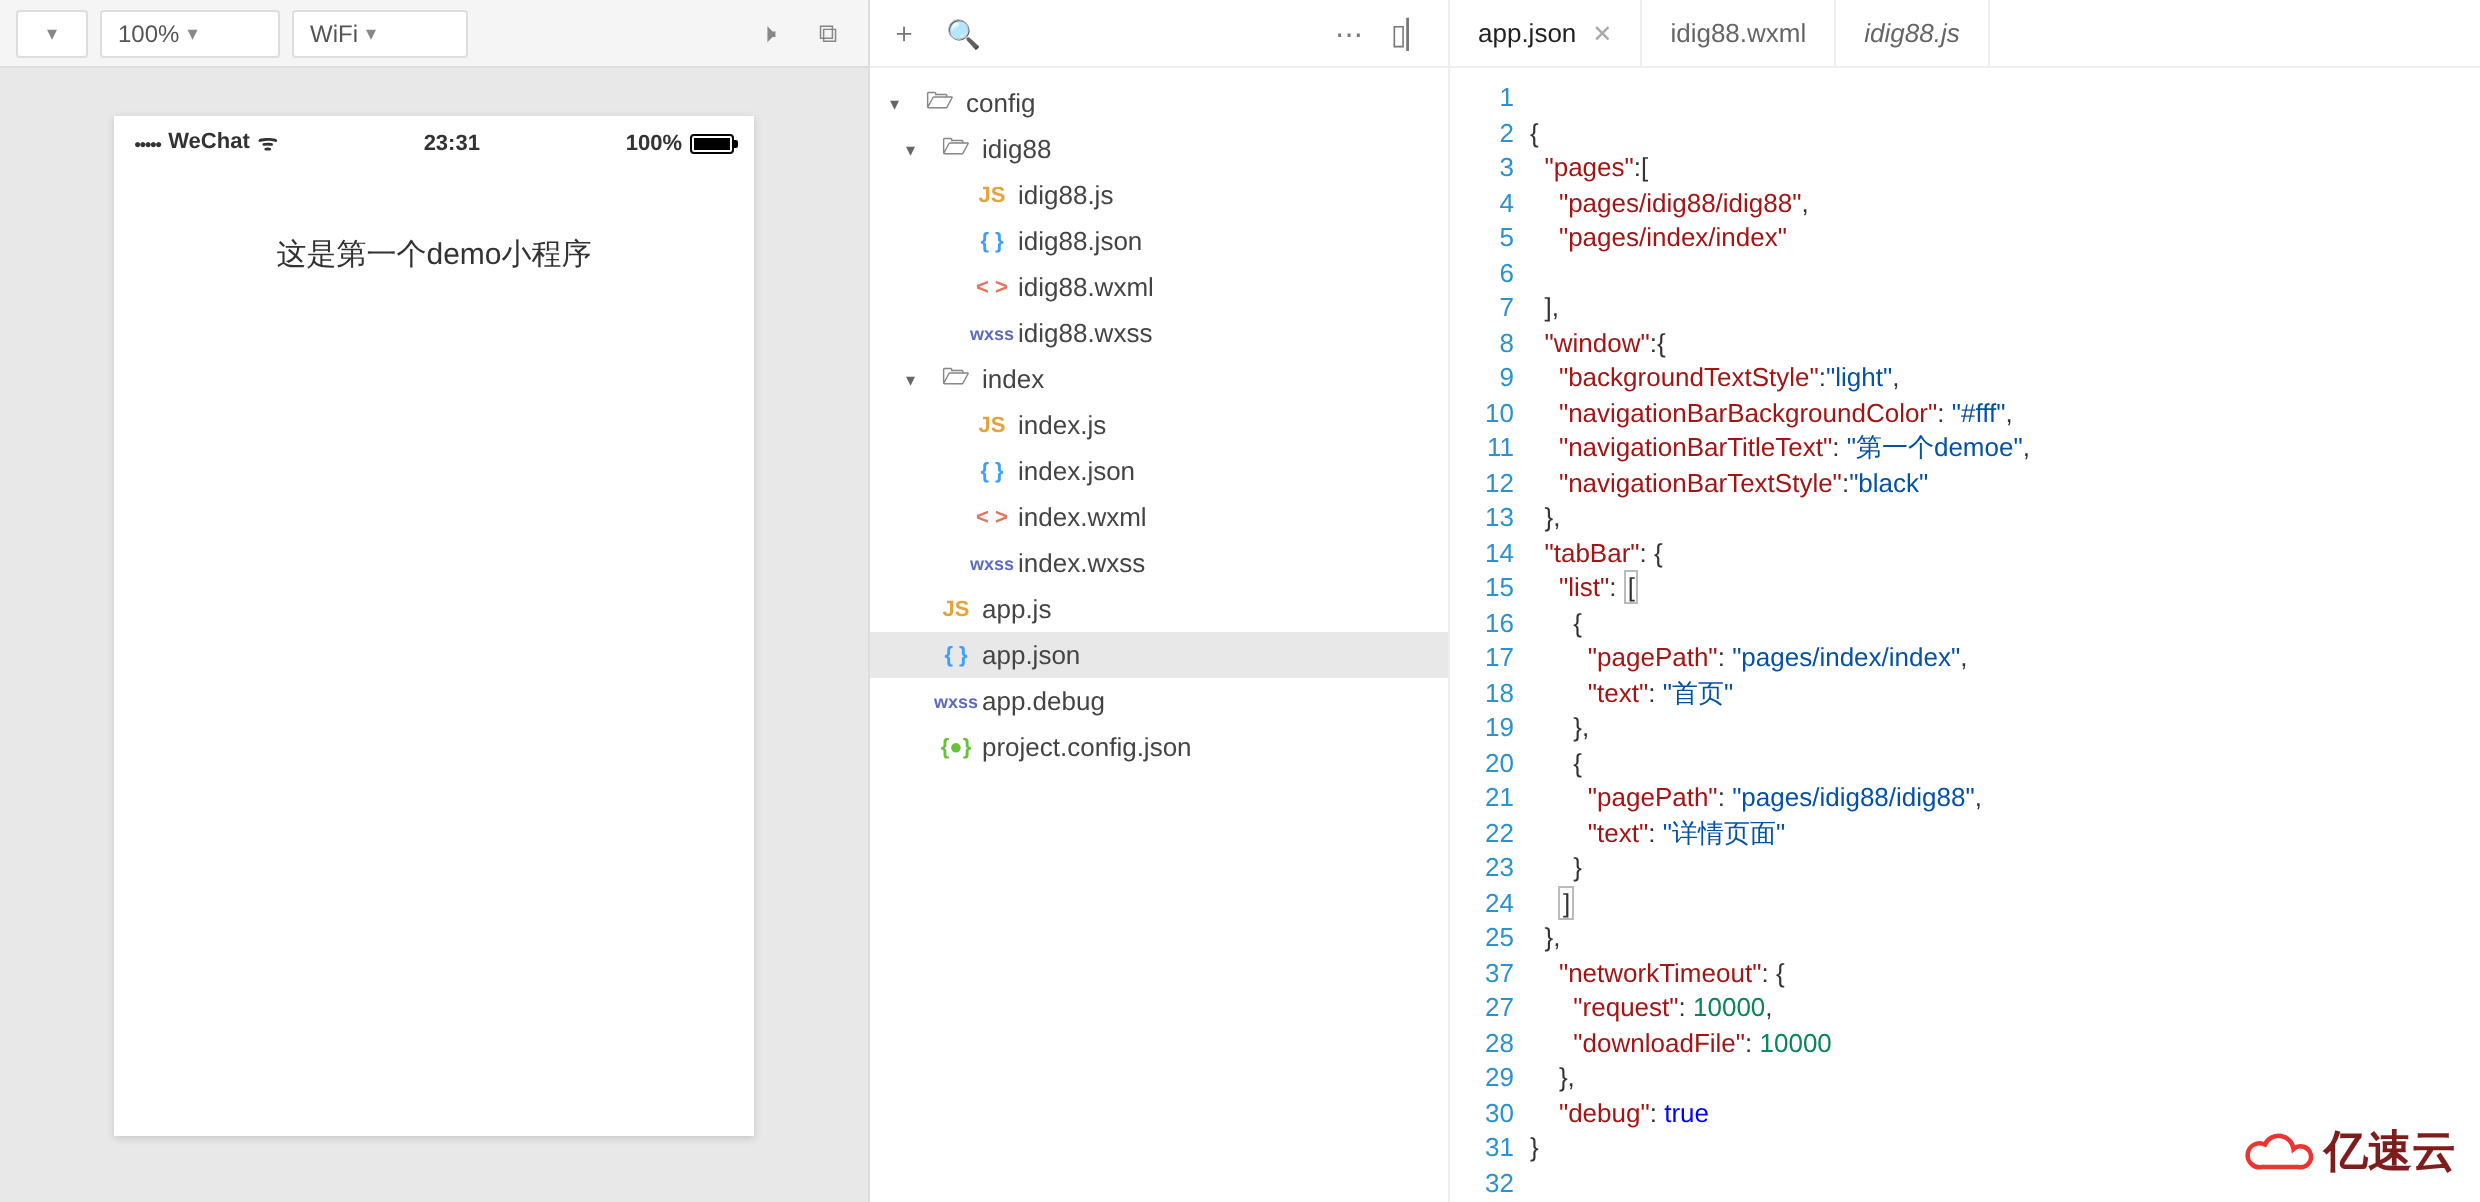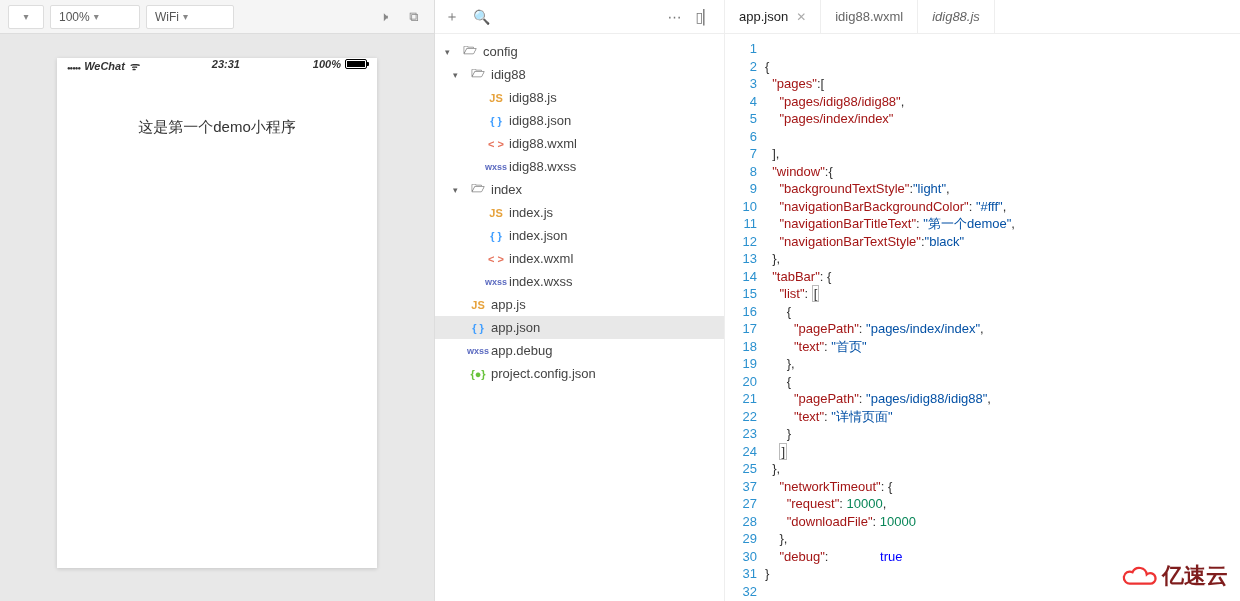--- a/index.html
+++ b/index.html
@@ -11,21 +11,21 @@
 .tb-dd { height: 24px; background: #fff; border: 1px solid #ddd; border-radius: 2px; display: flex; align-items: center; padding: 0 8px; font-size: 12px; color: #555; gap: 4px; }
 .tb-dd.small { width: 36px; justify-content: center; }
 .tb-dd.zoom { width: 90px; }
 .tb-dd.net { width: 88px; }
 .chev { font-size: 10px; color: #888; }
 .tb-spacer { flex: 1; }
 .tb-icon { width: 24px; height: 24px; display: flex; align-items: center; justify-content: center; color: #888; font-size: 13px; cursor: pointer; }
 
 .phone-wrap { flex: 1; display: flex; align-items: flex-start; justify-content: center; padding-top: 24px; }
 .phone { width: 320px; height: 510px; background: #fff; box-shadow: 0 1px 4px rgba(0,0,0,.15); }
-.statusbar { height: 20px; display: flex; align-items: flex-start; justify-content: space-between; padding: 0 10px; font-size: 11px; font-weight: 600; font-style: italic; }
+.statusbar { height: 20px; display: flex; align-items: flex-end; justify-content: space-between; padding: 0 10px; font-size: 11px; font-weight: 600; }
 .sb-left { display: flex; gap: 4px; align-items: center; }
 .sb-right { display: flex; gap: 4px; align-items: center; }
 .dots::before { content: "●●●●●"; font-size: 6px; letter-spacing: -1px; }
 .wifi-ic { font-size: 11px; }
 .batt { width: 22px; height: 10px; border: 1px solid #000; border-radius: 2px; position: relative; }
 .batt::after { content: ""; position: absolute; right: -3px; top: 2px; width: 2px; height: 4px; background: #000; border-radius: 0 1px 1px 0; }
 .batt-fill { position: absolute; left: 1px; top: 1px; bottom: 1px; right: 1px; background: #000; }
 .navbar { height: 40px; display: flex; align-items: center; justify-content: center; position: relative; border-bottom: 0.5px solid #eee; font-size: 15px; }
 .nav-more { position: absolute; right: 46px; font-size: 16px; letter-spacing: 1px; }
 .nav-target { position: absolute; right: 12px; width: 18px; height: 18px; border: 2px solid #000; border-radius: 50%; display: flex; align-items: center; justify-content: center; }
@@ -59,21 +59,21 @@
 .tab.italic { font-style: italic; }
 .tab-close { font-size: 12px; color: #aaa; }
 .code-area { flex: 1; display: flex; font-family: Consolas, Monaco, monospace; font-size: 13px; line-height: 17.5px; overflow: hidden; }
 .gutter { width: 40px; text-align: right; padding: 6px 8px 6px 0; color: #2b91cf; user-select: none; }
 .glines div { height: 17.5px; }
 .code { flex: 1; padding: 6px 0; white-space: pre; }
 .code div { height: 17.5px; }
 .s-key { color: #a31515; }
 .s-str { color: #0451a5; }
 .s-num { color: #098658; }
-.s-bool { color: #0000ff; margin-left: 48px; }
+.s-bool { color: #0000ff; }
 .s-punc { color: #333; }
 .hl-bracket { border: 1px solid #bbb; padding: 0 1px; }
 
 .watermark { position: fixed; right: 12px; bottom: 10px; font-size: 22px; font-weight: 700; color: #7f1d1d; display: flex; align-items: center; gap: 4px; }
 .watermark svg { width: 36px; height: 24px; }
 </style>
 </head>
 <body>
 
 <div class="sim-panel">

